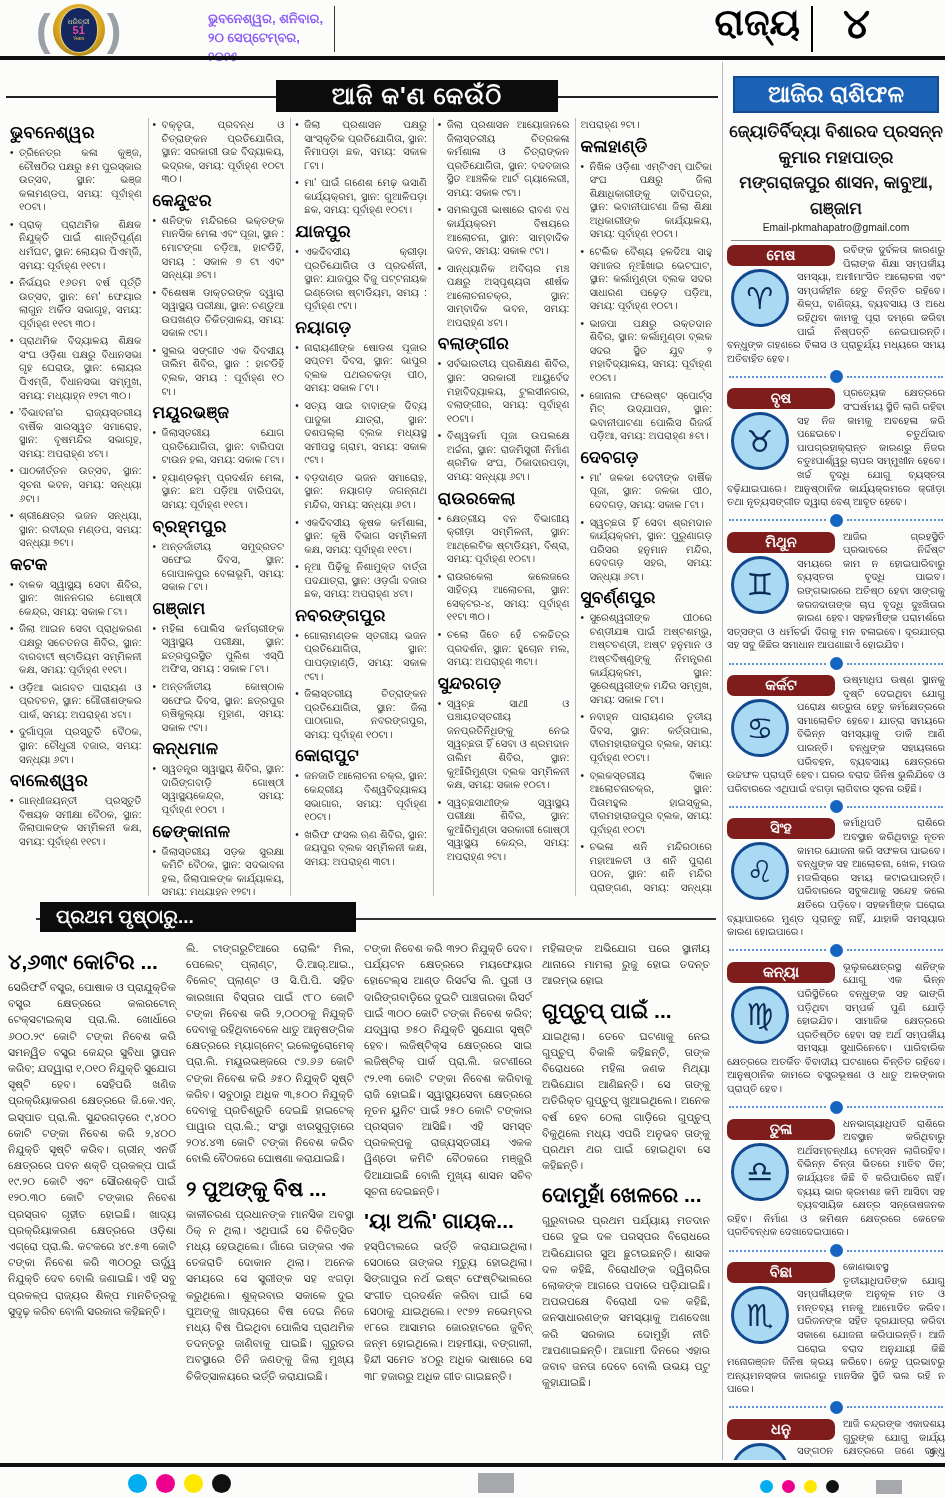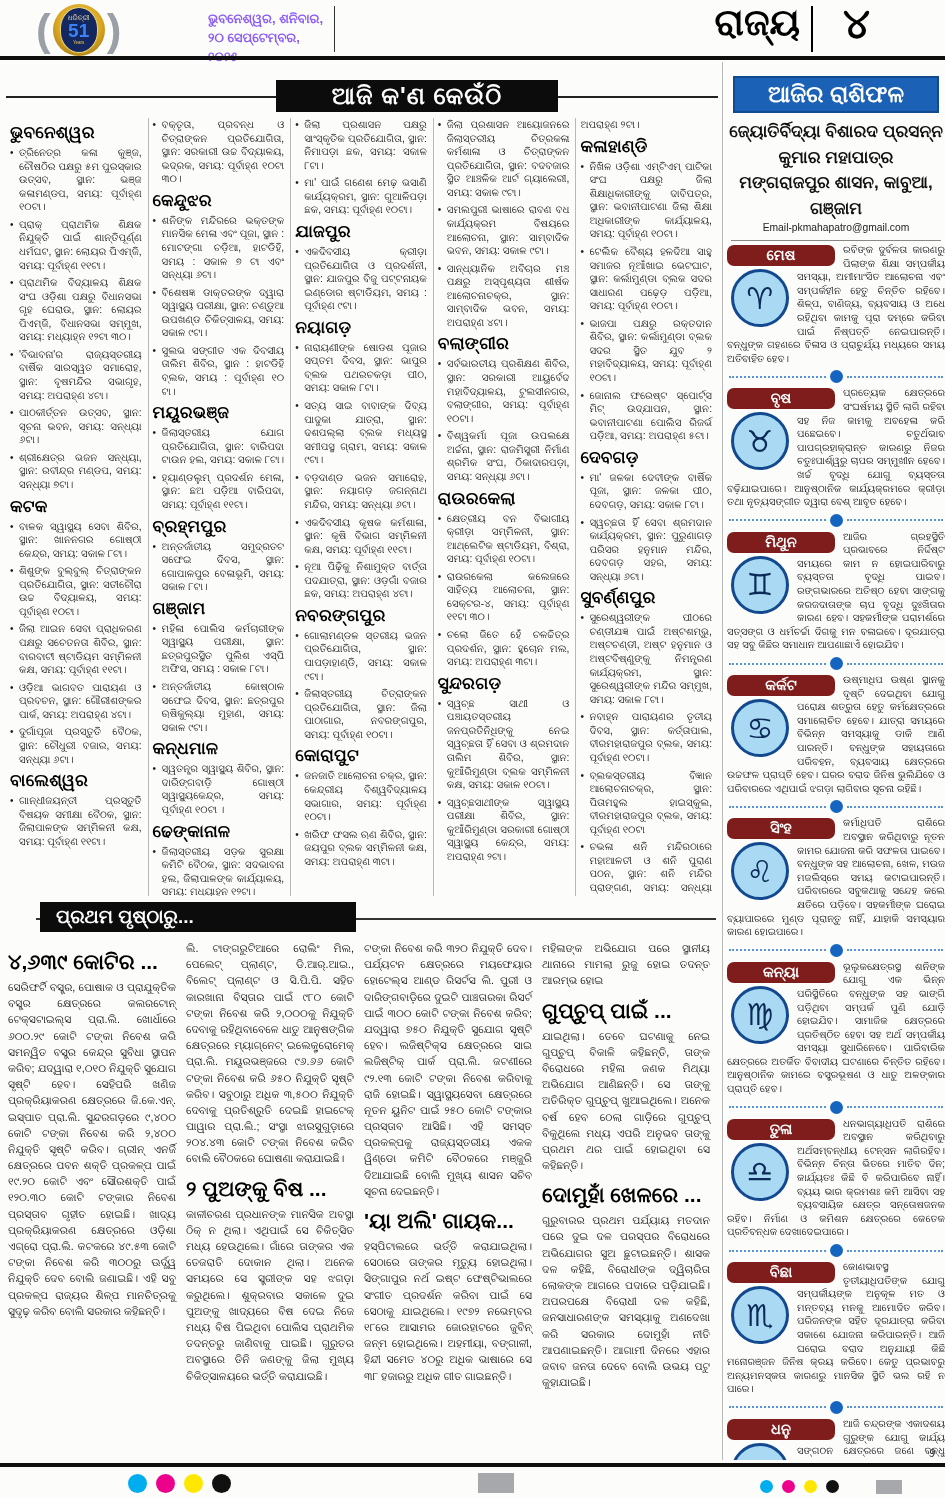--- a/index.html
+++ b/index.html
@@ -8,21 +8,21 @@
   
   #masthead{position:absolute;left:0;top:0;width:945px;height:58px;}
   #logo{position:absolute;left:36px;top:4px;width:158px;height:52px;display:flex;align-items:center;}
   #logo .brackets{font-size:44px;color:#9aa0a6;font-weight:bold;line-height:1;}
   #badge{width:52px;height:52px;border-radius:50%;margin:0 2px;
          background:radial-gradient(circle at 50% 40%,#f7e27a 0%,#d9a520 55%,#8a6a10 100%);
          display:flex;align-items:center;justify-content:center;}
   #badge-inner{width:36px;height:44px;border-radius:50%/46%;background:#14275e;border:1px solid #e8d27a;
          display:flex;flex-direction:column;align-items:center;justify-content:center;color:#fff;}
   #badge-inner .bname{font-size:7px;line-height:1;color:#f3e6b0;}
-  #badge-inner .byears{font-size:19px;font-weight:bold;color:#3b82f6;line-height:1.05;}
+  #badge-inner .byears{font-size:11px;font-weight:bold;color:#ec4899;line-height:1.05;}
   #badge-inner .bsub{font-size:4.5px;color:#f0c74c;line-height:1;}
   #dateline{position:absolute;left:208px;top:10px;width:120px;font-weight:bold;font-size:13px;line-height:1.45;color:#8b5cf6;}
   #dateline-rule{position:absolute;left:334px;top:6px;width:1px;height:46px;background:#333;}
   #section-title{position:absolute;right:145px;top:2px;font-size:37px;font-weight:800;color:#000;}
   #pagebar{position:absolute;right:132px;top:6px;width:2px;height:46px;background:#000;}
   #page-number{position:absolute;right:75px;top:0;font-size:42px;font-weight:800;color:#000;}
   #top-rule{position:absolute;left:0;top:56px;width:945px;height:4px;background:#0f0f0f;}
   
   #main{position:absolute;left:6px;top:80px;width:712px;}
   #banner-row{position:relative;height:34px;margin-bottom:4px;}
@@ -103,27 +103,27 @@
 <div id="main">
   <div id="banner-row">
     <div id="banner-line"></div>
     <div id="banner">ଆଜି କ'ଣ କେଉଁଠି</div>
   </div>
   <div id="listing-cols">
       <div class="lcol">
         <div class="city">ଭୁବନେଶ୍ୱର</div>
         <div class="item">ତ୍ରିନେତ୍ର କଳା କୁଞ୍ଜ, ଚୌଷଠିର ପକ୍ଷରୁ ୫ମ ପୁରସ୍କାର ଉତ୍ସବ, ସ୍ଥାନ: ଭଞ୍ଜ କଳାମଣ୍ଡପ, ସମୟ: ପୂର୍ବାହ୍ଣ ୧୦ଟା।</div>
         <div class="item">ପ୍ରାକ୍ ପ୍ରାଥମିକ ଶିକ୍ଷକ ନିଯୁକ୍ତି ପାଇଁ ଶାନ୍ତିପୂର୍ଣ୍ଣ ଧର୍ମଘଟ, ସ୍ଥାନ: ଲୋୟର ପିଏମ୍‌ଜି, ସମୟ: ପୂର୍ବାହ୍ଣ ୧୧ଟା।</div>
+        <div class="item">ନିର୍ଭୟର ୧୬ତମ ବର୍ଷ ପୂର୍ତ୍ତି ଉତ୍ସବ, ସ୍ଥାନ: ମେ' ଫେୟାର ଲାଗୁନ ଅର୍କିଡ ସଭାଗୃହ, ସମୟ: ପୂର୍ବାହ୍ଣ ୧୧ଟା ୩୦।</div>
         <div class="item">ପ୍ରାଥମିକ ବିଦ୍ୟାଳୟ ଶିକ୍ଷକ ସଂଘ ଓଡ଼ିଶା ପକ୍ଷରୁ ବିଧାନସଭା ଗୃହ ଘେରାଉ, ସ୍ଥାନ: ଲୋୟର ପିଏମ୍‌ଜି, ବିଧାନସଭା ସମ୍ମୁଖ, ସମୟ: ମଧ୍ୟାହ୍ନ ୧୨ଟା ୩୦।</div>
         <div class="item">'ବିଭାବନା'ର ରାଜ୍ୟସ୍ତରୀୟ ବାର୍ଷିକ ସାରସ୍ୱତ ସମାରୋହ, ସ୍ଥାନ: ବୃଷମନ୍ଦିର ସଭାଗୃହ, ସମୟ: ଅପରାହ୍ଣ ୪ଟା।</div>
         <div class="item">ପାଠକୀର୍ତ୍ତନ ଉତ୍ସବ, ସ୍ଥାନ: ସୂଚନା ଭବନ, ସମୟ: ସନ୍ଧ୍ୟା ୬ଟା।</div>
         <div class="item">ଶ୍ରୀକ୍ଷେତ୍ର ଭଜନ ସନ୍ଧ୍ୟା, ସ୍ଥାନ: ରବୀନ୍ଦ୍ର ମଣ୍ଡପ, ସମୟ: ସନ୍ଧ୍ୟା ୭ଟା।</div>
         <div class="city">କଟକ</div>
         <div class="item">ବାଳକ ସ୍ୱାସ୍ଥ୍ୟ ସେବା ଶିବିର, ସ୍ଥାନ: ଖାନନଗର ଗୋଷ୍ଠୀ କେନ୍ଦ୍ର, ସମୟ: ସକାଳ ୮ଟା।</div>
-        <div class="item">ଶିଶୁଙ୍କ ବୁଲ୍‌ବୁଲ୍ ଚିତ୍ରାଙ୍କନ ପ୍ରତିଯୋଗିତା, ସ୍ଥାନ: ସତୀଚୌରା ଉଚ୍ଚ ବିଦ୍ୟାଳୟ, ସମୟ: ପୂର୍ବାହ୍ଣ ୧୦ଟା।</div>
         <div class="item">ଜିଲା ଆଇନ ସେବା ପ୍ରାଧିକରଣ ପକ୍ଷରୁ ସଚେତନତା ଶିବିର, ସ୍ଥାନ: ବାରବାଟୀ ଷ୍ଟାଡିୟମ ସମ୍ମିଳନୀ କକ୍ଷ, ସମୟ: ପୂର୍ବାହ୍ଣ ୧୧ଟା।</div>
         <div class="item">ଓଡ଼ିଆ ଭାଗବତ ପାରାୟଣ ଓ ପ୍ରବଚନ, ସ୍ଥାନ: ଗୌରୀଶଙ୍କର ପାର୍କ, ସମୟ: ଅପରାହ୍ଣ ୪ଟା।</div>
         <div class="item">ଦୁର୍ଗାପୂଜା ପ୍ରସ୍ତୁତି ବୈଠକ, ସ୍ଥାନ: ଚୌଧୁରୀ ବଜାର, ସମୟ: ସନ୍ଧ୍ୟା ୬ଟା।</div>
         <div class="city">ବାଲେଶ୍ୱର</div>
         <div class="item">ଗାନ୍ଧୀଜୟନ୍ତୀ ପ୍ରସ୍ତୁତି ବିଷୟକ ସମୀକ୍ଷା ବୈଠକ, ସ୍ଥାନ: ଜିଲାପାଳଙ୍କ ସମ୍ମିଳନୀ କକ୍ଷ, ସମୟ: ପୂର୍ବାହ୍ଣ ୧୧ଟା।</div>
       </div>
       <div class="lcol">
         <div class="item">ବକ୍ତୃତା, ପ୍ରବନ୍ଧ ଓ ଚିତ୍ରାଙ୍କନ ପ୍ରତିଯୋଗିତା, ସ୍ଥାନ: ସରକାରୀ ଉଚ୍ଚ ବିଦ୍ୟାଳୟ, ଭଦ୍ରକ, ସମୟ: ପୂର୍ବାହ୍ଣ ୧୦ଟା ୩୦।</div>
         <div class="city">କେନ୍ଦୁଝର</div>
         <div class="item">ଶନିଙ୍କ ମନ୍ଦିରରେ ଭକ୍ତଙ୍କ ମାନସିକ ମେଳା ଏବଂ ପୂଜା, ସ୍ଥାନ : ମୋଟଙ୍ଗା ଚଡ଼ିଆ, ହାଟଡିହି, ସମୟ : ସକାଳ ୭ ଟା ଏବଂ ସନ୍ଧ୍ୟା ୬ଟା।</div>

